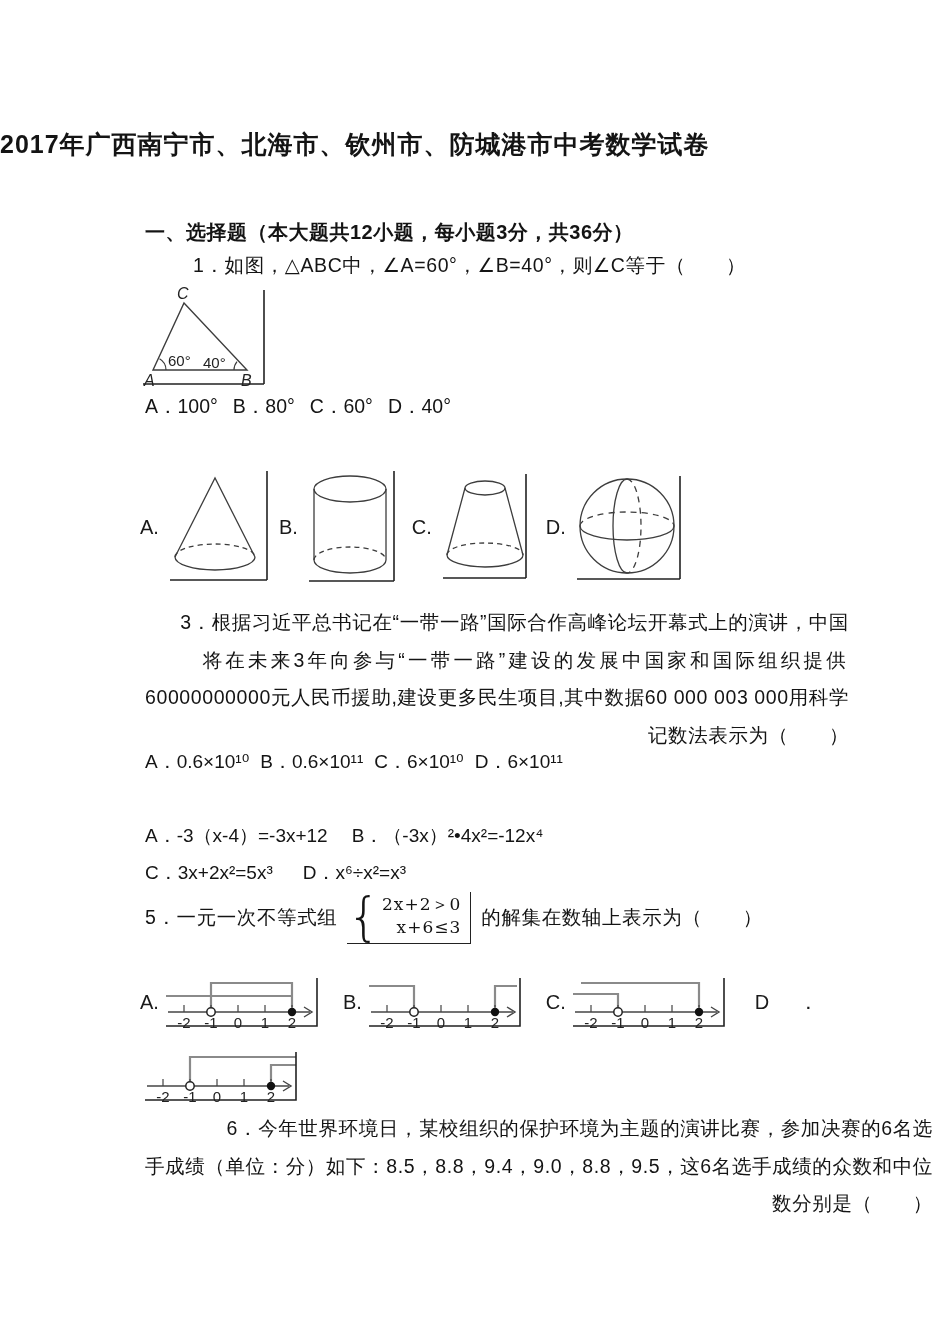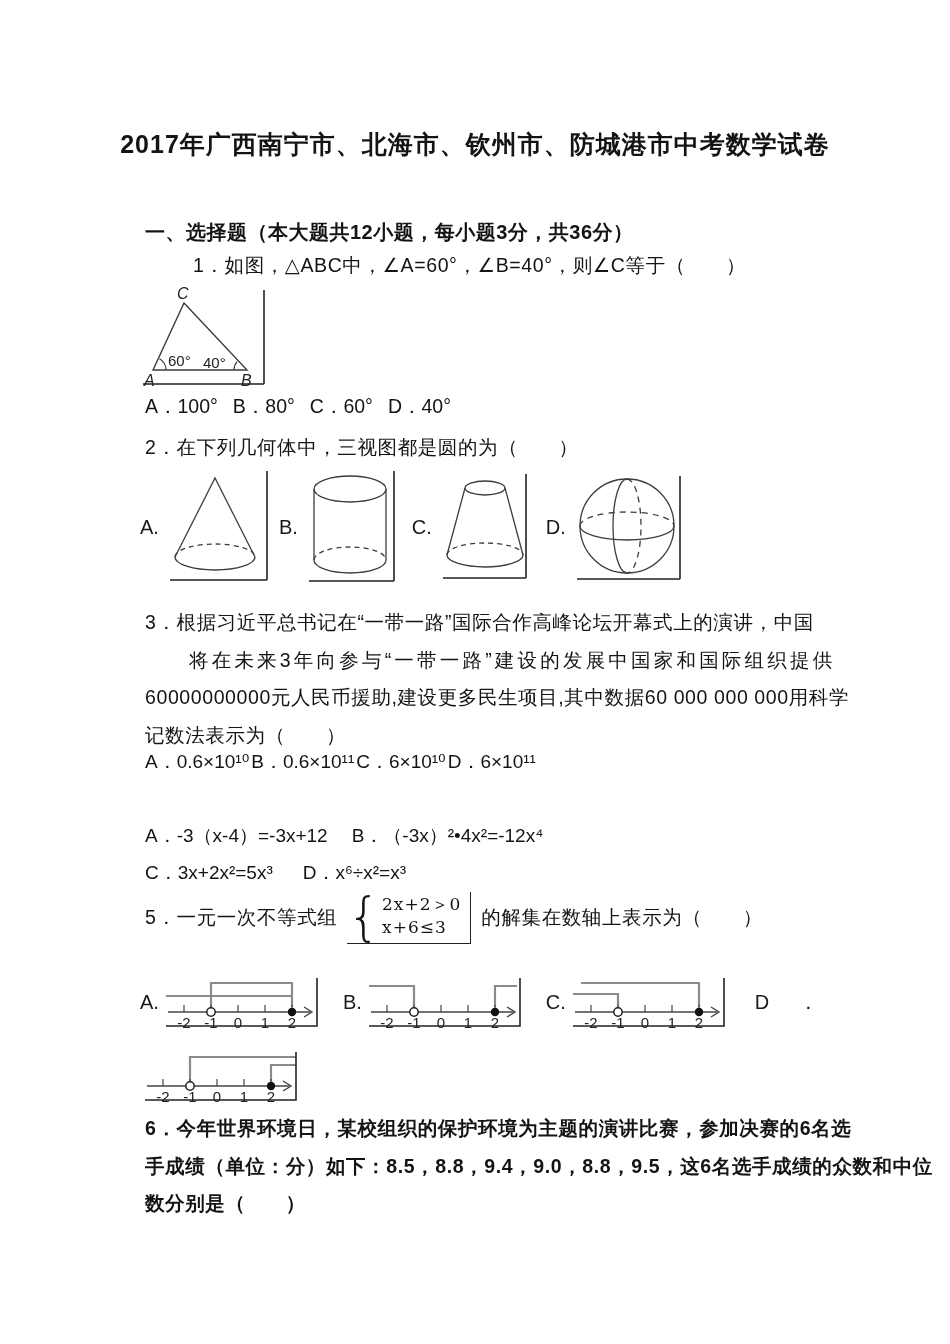--- a/index.html
+++ b/index.html
@@ -1,19 +1,19 @@
 <!DOCTYPE html>
 <html><head>
 <meta charset="utf-8">
 <style>
   html,body{margin:0;padding:0;background:#fff;}
   .page{position:relative;width:950px;height:1344px;background:#ffffff;overflow:hidden;
         font-family:"Liberation Sans","DejaVu Sans",sans-serif;color:#141414;}
-  .abs{position:absolute;}
-  .title{left:0;top:128px;width:950px;text-align:center;font-size:25px;font-weight:bold;letter-spacing:1px;}
+  .abs{position:absolute;text-align:right;}
+  .title{left:0;top:128px;width:950px;text-align:left;font-size:25px;font-weight:bold;letter-spacing:1px;}
   .section-head{left:145px;top:219px;font-size:20px;font-weight:bold;letter-spacing:0.5px;}
   .qtext{left:145px;font-size:19.5px;letter-spacing:0.6px;white-space:nowrap;}
   .multi{line-height:37.5px;}
   .multi .spread{letter-spacing:3.2px;margin-left:44px;}
   .opt-row{display:flex;align-items:center;font-size:19.5px;white-space:nowrap;}
   .figlabel{font-size:20px;color:#1a1a1a;}
   svg text{font-family:"Liberation Sans","DejaVu Sans",sans-serif;}
   .geo-row{display:flex;align-items:center;}
   .sys-line{font-family:"DejaVu Serif","Liberation Serif",serif;font-size:17px;line-height:23px;letter-spacing:1px;}
   .sys-box{display:flex;align-items:center;border-right:1.5px solid #222;border-bottom:1.5px solid #222;
@@ -46,21 +46,20 @@
     </svg>
   </div>
 
   <div class="abs opt-row" style="left:145px;top:393px;gap:15px;">
     <span>A．100°</span>
     <span>B．80°</span>
     <span>C．60°</span>
     <span>D．40°</span>
   </div>
 
-  <div class="abs qtext" style="top:434px;">2．在下列几何体中，三视图都是圆的为（　　）</div>
 
   <div class="abs geo-row" style="left:140px;top:468px;gap:9px;">
     <span class="figlabel">A.</span>
     <svg width="102" height="119" viewBox="0 0 102 119">
       <path d="M99 3 V112 M2 112 H99" stroke="#222" stroke-width="1.6" fill="none"></path>
       <path d="M7 89 L47 10 L87 89" stroke="#3d3d3d" stroke-width="1.3" fill="none"></path>
       <path d="M7 89 A40 13 0 0 0 87 89" stroke="#3d3d3d" stroke-width="1.3" fill="none"></path>
       <path d="M7 89 A40 13 0 0 1 87 89" stroke="#3d3d3d" stroke-width="1.3" fill="none" stroke-dasharray="5 4"></path>
     </svg>
     <span class="figlabel">B.</span>
@@ -86,25 +85,25 @@
       <path d="M5 55 A47 14 0 0 0 99 55" stroke="#3d3d3d" stroke-width="1.3" fill="none"></path>
       <path d="M5 55 A47 14 0 0 1 99 55" stroke="#3d3d3d" stroke-width="1.3" fill="none" stroke-dasharray="6 5"></path>
       <path d="M52 8 A14 47 0 0 0 52 102" stroke="#3d3d3d" stroke-width="1.3" fill="none"></path>
       <path d="M52 8 A14 47 0 0 1 52 102" stroke="#3d3d3d" stroke-width="1.3" fill="none" stroke-dasharray="6 5"></path>
     </svg>
   </div>
 
   <div class="abs qtext multi" style="top:604px;">
     <div>3．根据习近平总书记在“一带一路”国际合作高峰论坛开幕式上的演讲，中国</div>
     <div class="spread">将在未来3年向参与“一带一路”建设的发展中国家和国际组织提供</div>
-    <div>60000000000元人民币援助,建设更多民生项目,其中数据60 000 000 000用科学</div>
+    <div>60000000000元人民币援助,建设更多民生项目,其中数据60 000 003 000用科学</div>
     <div>记数法表示为（　　）</div>
   </div>
 
-  <div class="abs opt-row" style="left:145px;top:749px;gap:2px;font-size:19px;">
+  <div class="abs opt-row" style="left:145px;top:749px;gap:11px;font-size:19px;">
     <span>A．0.6×10¹⁰</span>
     <span>B．0.6×10¹¹</span>
     <span>C．6×10¹⁰</span>
     <span>D．6×10¹¹</span>
   </div>
 
   <div class="abs opt-row" style="left:145px;top:823px;gap:24px;font-size:19px;">
     <span>A．-3（x-4）=-3x+12</span>
     <span>B．（-3x）²•4x²=-12x⁴</span>
   </div>
@@ -189,19 +188,19 @@
       <circle cx="126" cy="39" r="4.2" fill="#111"></circle>
       <text x="18" y="55" font-size="15" text-anchor="middle" fill="#222">-2</text>
       <text x="45" y="55" font-size="15" text-anchor="middle" fill="#222">-1</text>
       <text x="72" y="55" font-size="15" text-anchor="middle" fill="#222">0</text>
       <text x="99" y="55" font-size="15" text-anchor="middle" fill="#222">1</text>
       <text x="126" y="55" font-size="15" text-anchor="middle" fill="#222">2</text>
       <path d="M151 5 V53 H0" stroke="#222" stroke-width="1.6" fill="none"></path>
     </svg>
   </div>
 
-  <div class="abs qtext multi" style="top:1110px;font-weight:bold;">
+  <div class="abs qtext multi" style="top:1110px;">
     <div>6．今年世界环境日，某校组织的保护环境为主题的演讲比赛，参加决赛的6名选</div>
     <div>手成绩（单位：分）如下：8.5，8.8，9.4，9.0，8.8，9.5，这6名选手成绩的众数和中位</div>
     <div>数分别是（　　）</div>
   </div>
 
 </div>
 
 </body></html>

